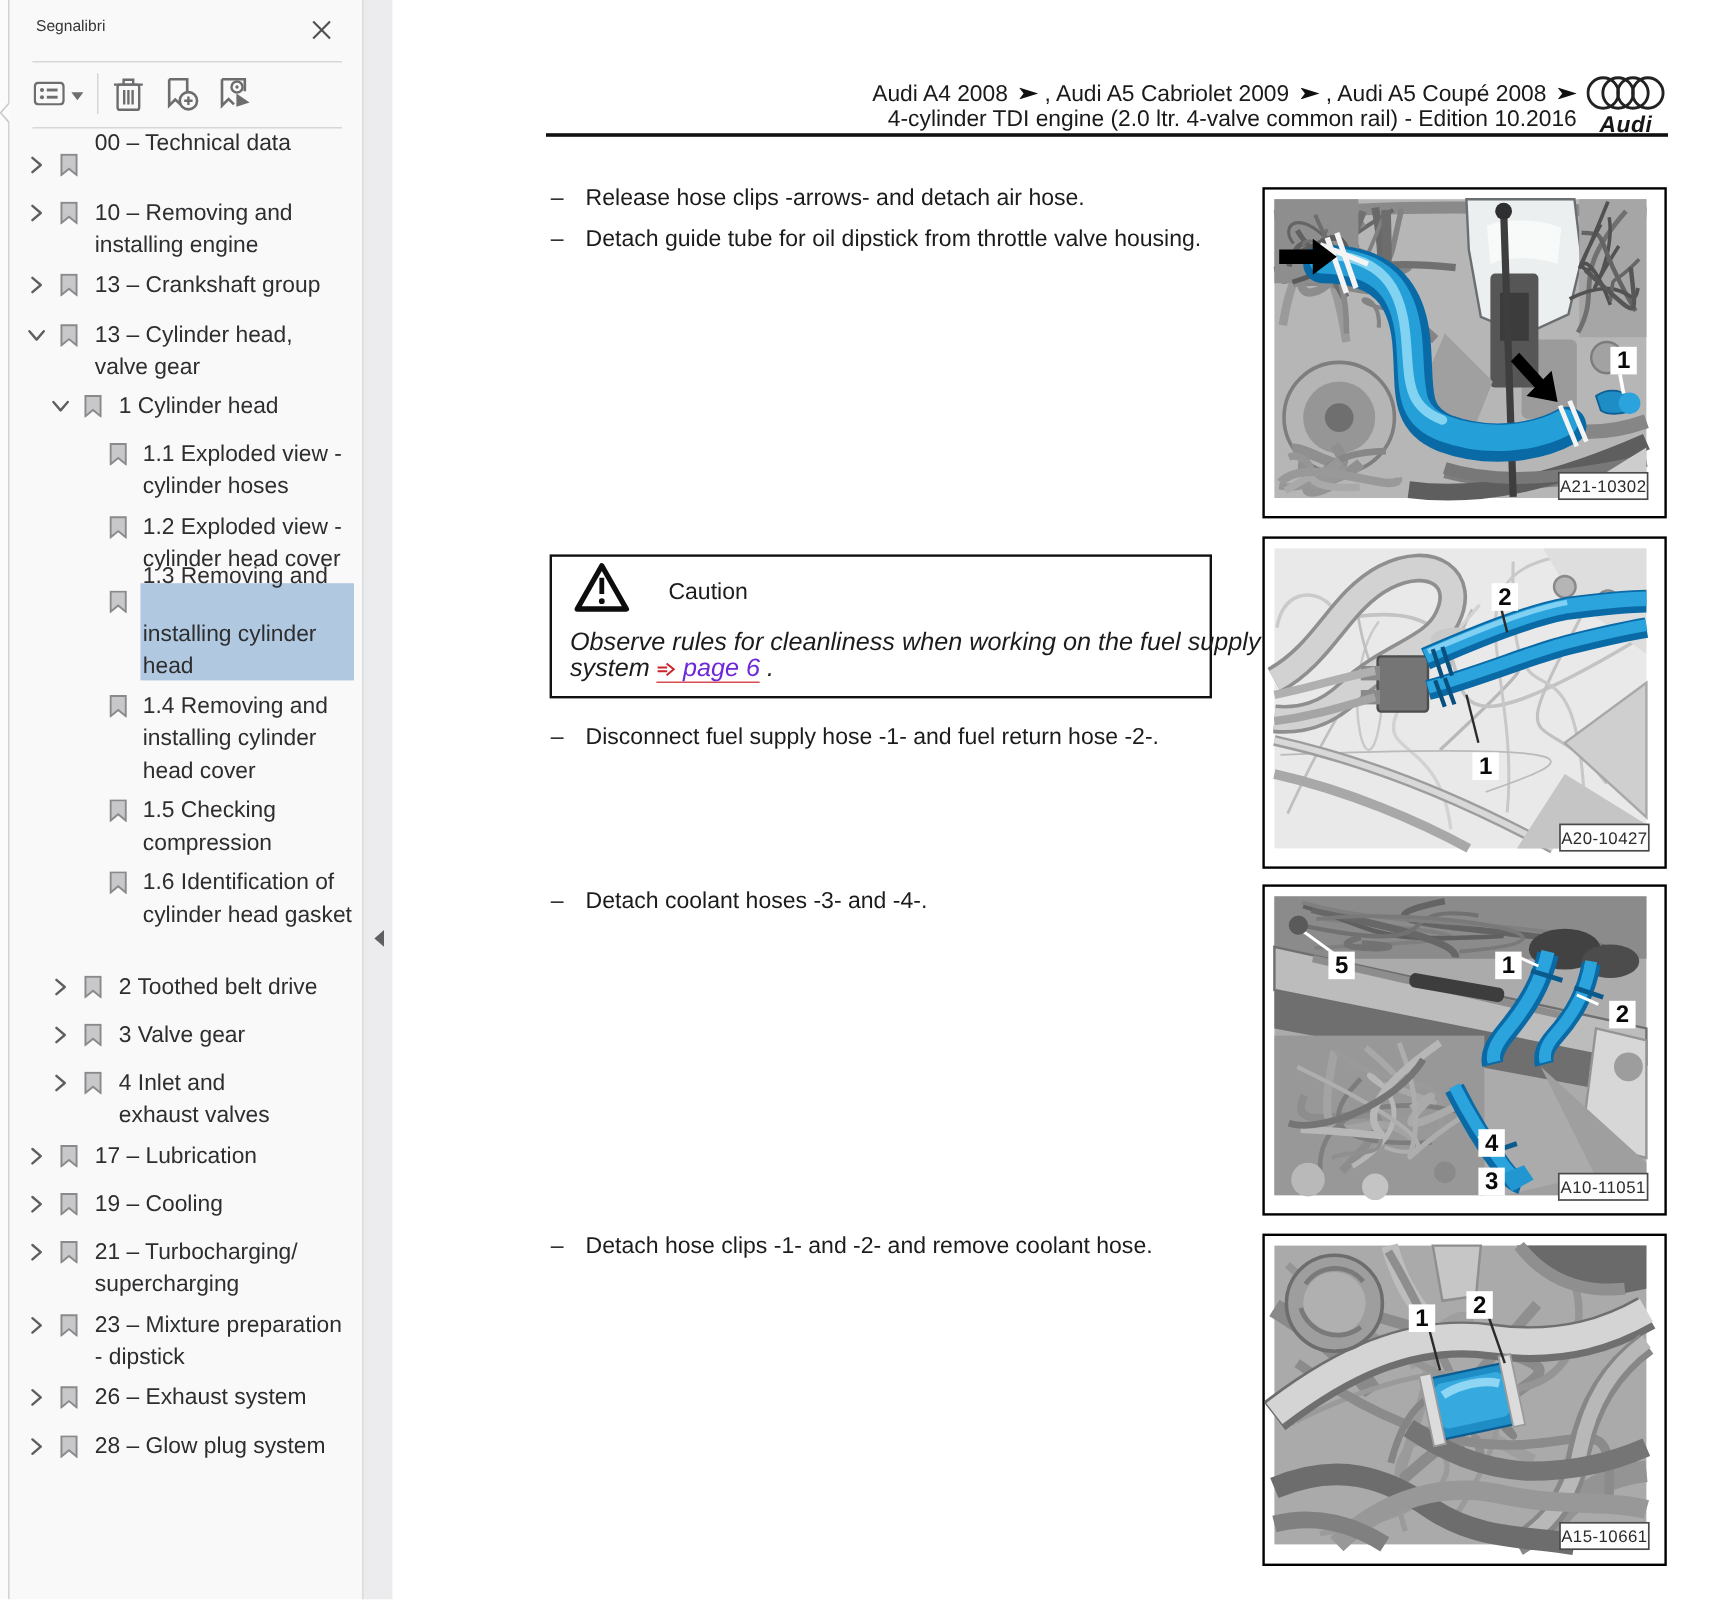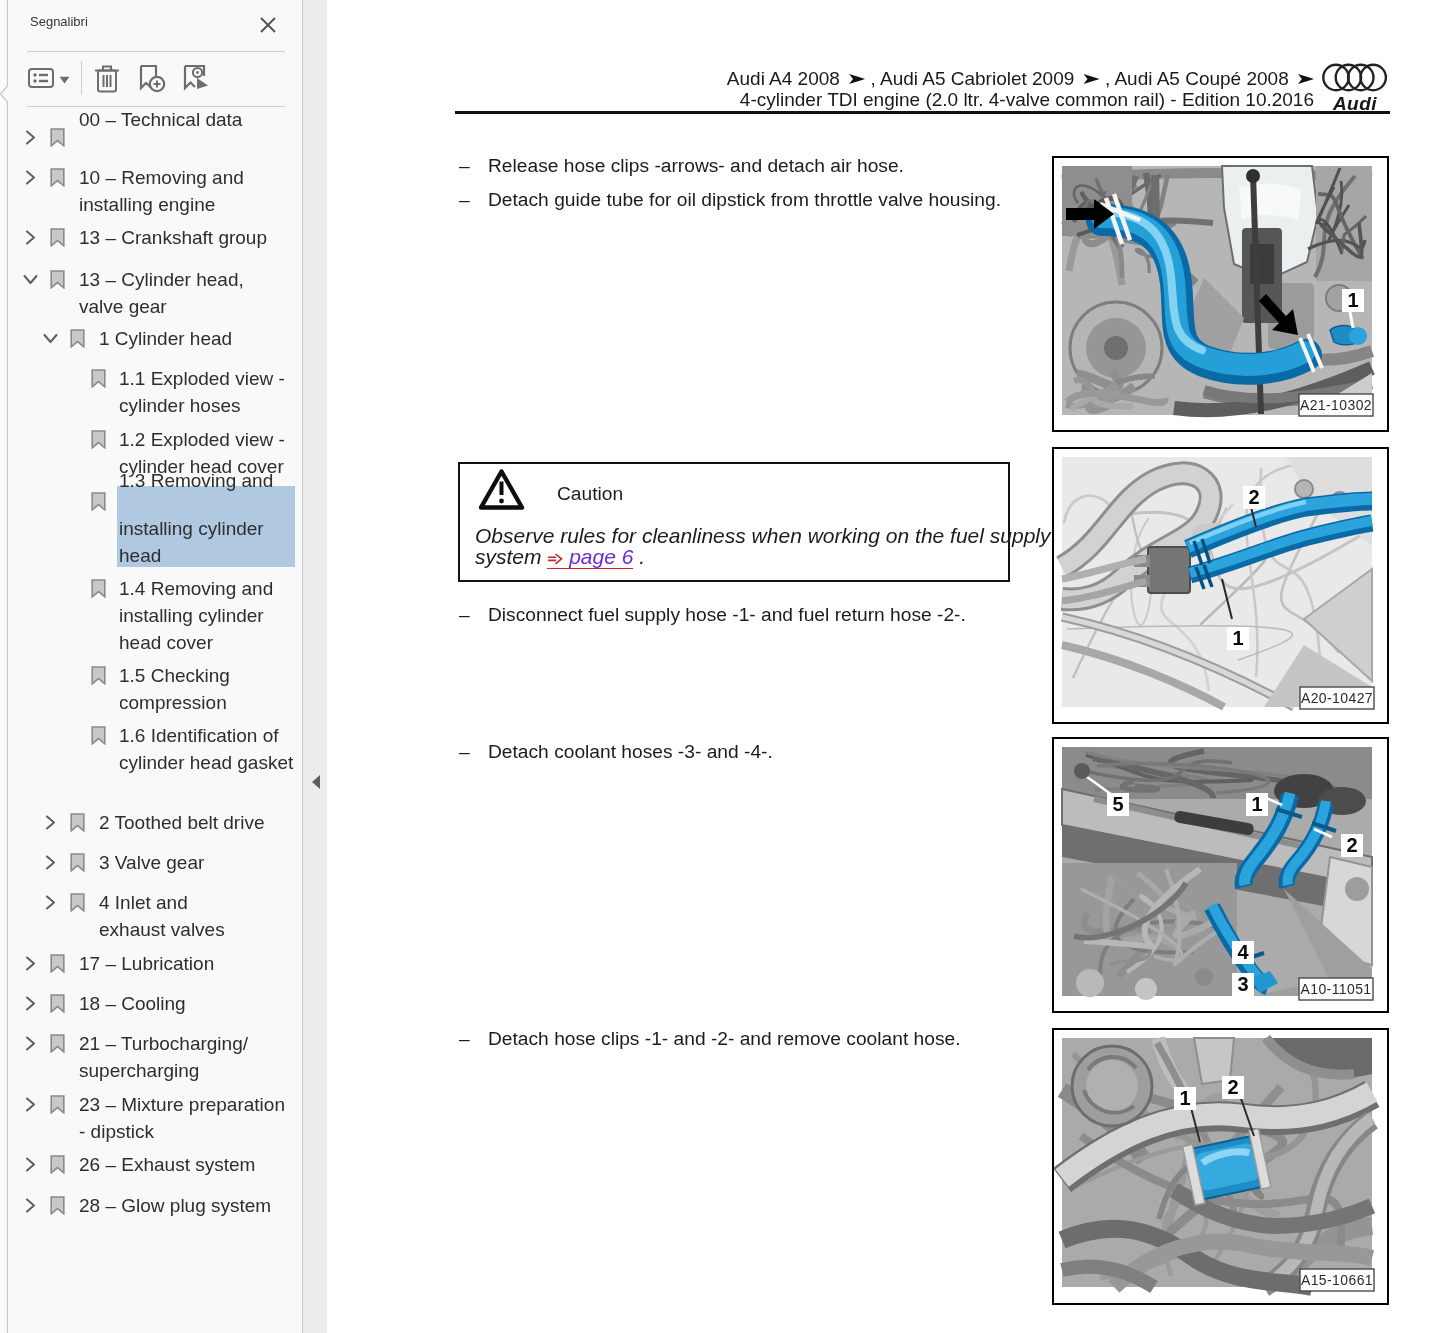--- a/index.html
+++ b/index.html
@@ -175,21 +175,21 @@
 <svg class="abs" style="left:24px;top:954.5px" width="13" height="17" viewBox="0 0 13 17">
 <path d="M3 2.5 L10 8.5 L3 14.5" stroke="#5f5f61" stroke-width="2" fill="none" stroke-linecap="round" stroke-linejoin="round"></path>
     </svg>
 <div class="abs treeline" style="left:79px;top:949.5px">17 – Lubrication</div>
 <svg class="abs" style="left:50px;top:994.0px" width="15" height="19" viewBox="0 0 15 19">
 <path d="M1.2 1 L13.8 1 L13.8 17.8 L7.5 12.6 L1.2 17.8 Z" fill="#c8c8ca" stroke="#8a8a8c" stroke-width="1.6"></path>
     </svg>
 <svg class="abs" style="left:24px;top:995.0px" width="13" height="17" viewBox="0 0 13 17">
 <path d="M3 2.5 L10 8.5 L3 14.5" stroke="#5f5f61" stroke-width="2" fill="none" stroke-linecap="round" stroke-linejoin="round"></path>
     </svg>
-<div class="abs treeline" style="left:79px;top:990.0px">18 – Cooling</div>
+<div class="abs treeline" style="left:79px;top:990.0px">19 – Cooling</div>
 <svg class="abs" style="left:50px;top:1034.0px" width="15" height="19" viewBox="0 0 15 19">
 <path d="M1.2 1 L13.8 1 L13.8 17.8 L7.5 12.6 L1.2 17.8 Z" fill="#c8c8ca" stroke="#8a8a8c" stroke-width="1.6"></path>
     </svg>
 <svg class="abs" style="left:24px;top:1035.0px" width="13" height="17" viewBox="0 0 13 17">
 <path d="M3 2.5 L10 8.5 L3 14.5" stroke="#5f5f61" stroke-width="2" fill="none" stroke-linecap="round" stroke-linejoin="round"></path>
     </svg>
 <div class="abs treeline" style="left:79px;top:1030.0px">21 – Turbocharging/</div>
 <div class="abs treeline" style="left:79px;top:1057.0px">supercharging</div>
 <svg class="abs" style="left:50px;top:1095.0px" width="15" height="19" viewBox="0 0 15 19">
 <path d="M1.2 1 L13.8 1 L13.8 17.8 L7.5 12.6 L1.2 17.8 Z" fill="#c8c8ca" stroke="#8a8a8c" stroke-width="1.6"></path>

